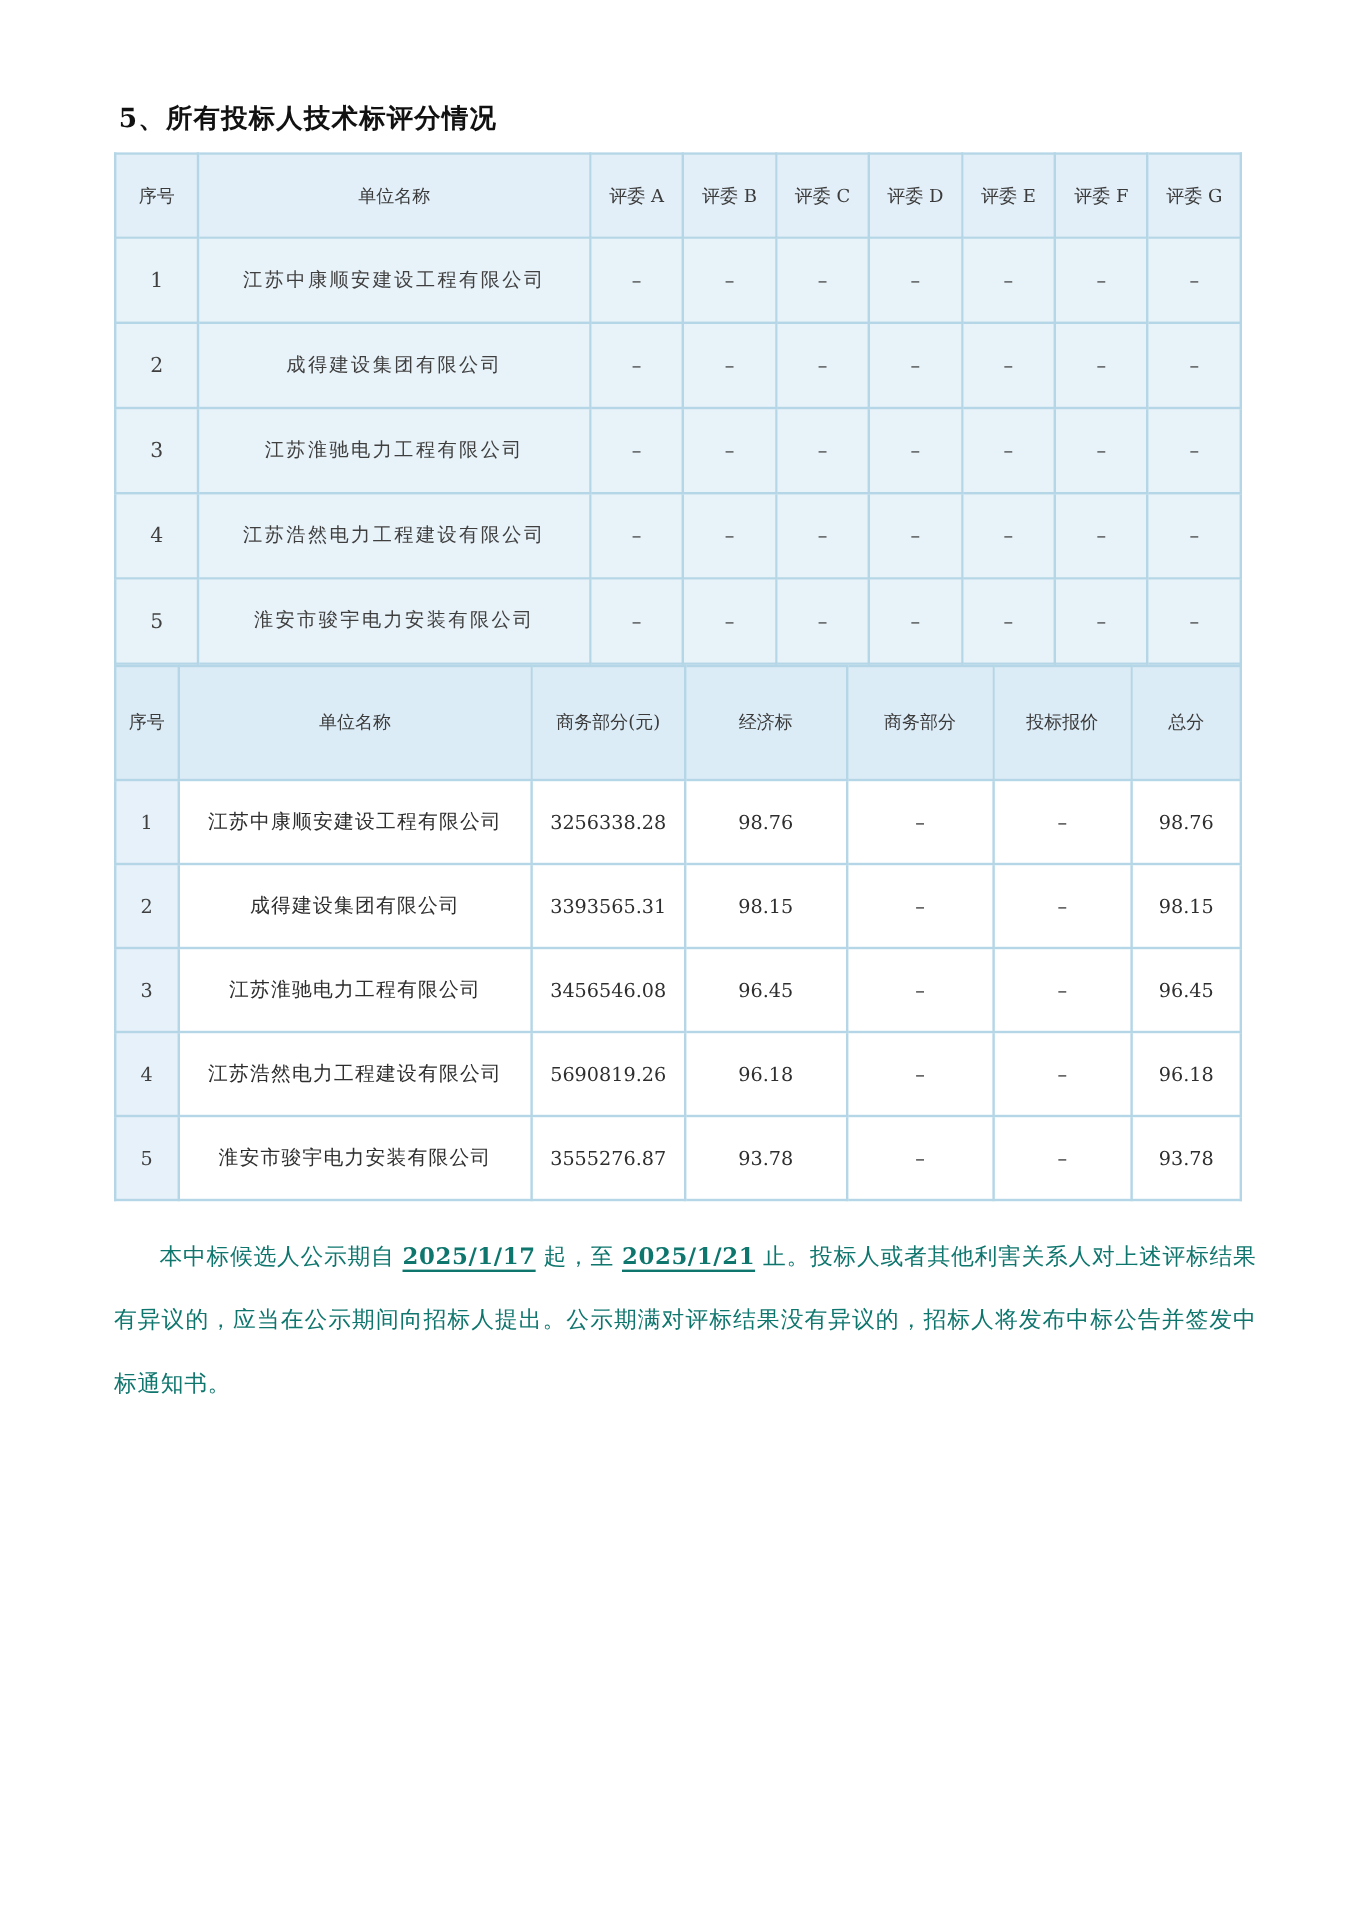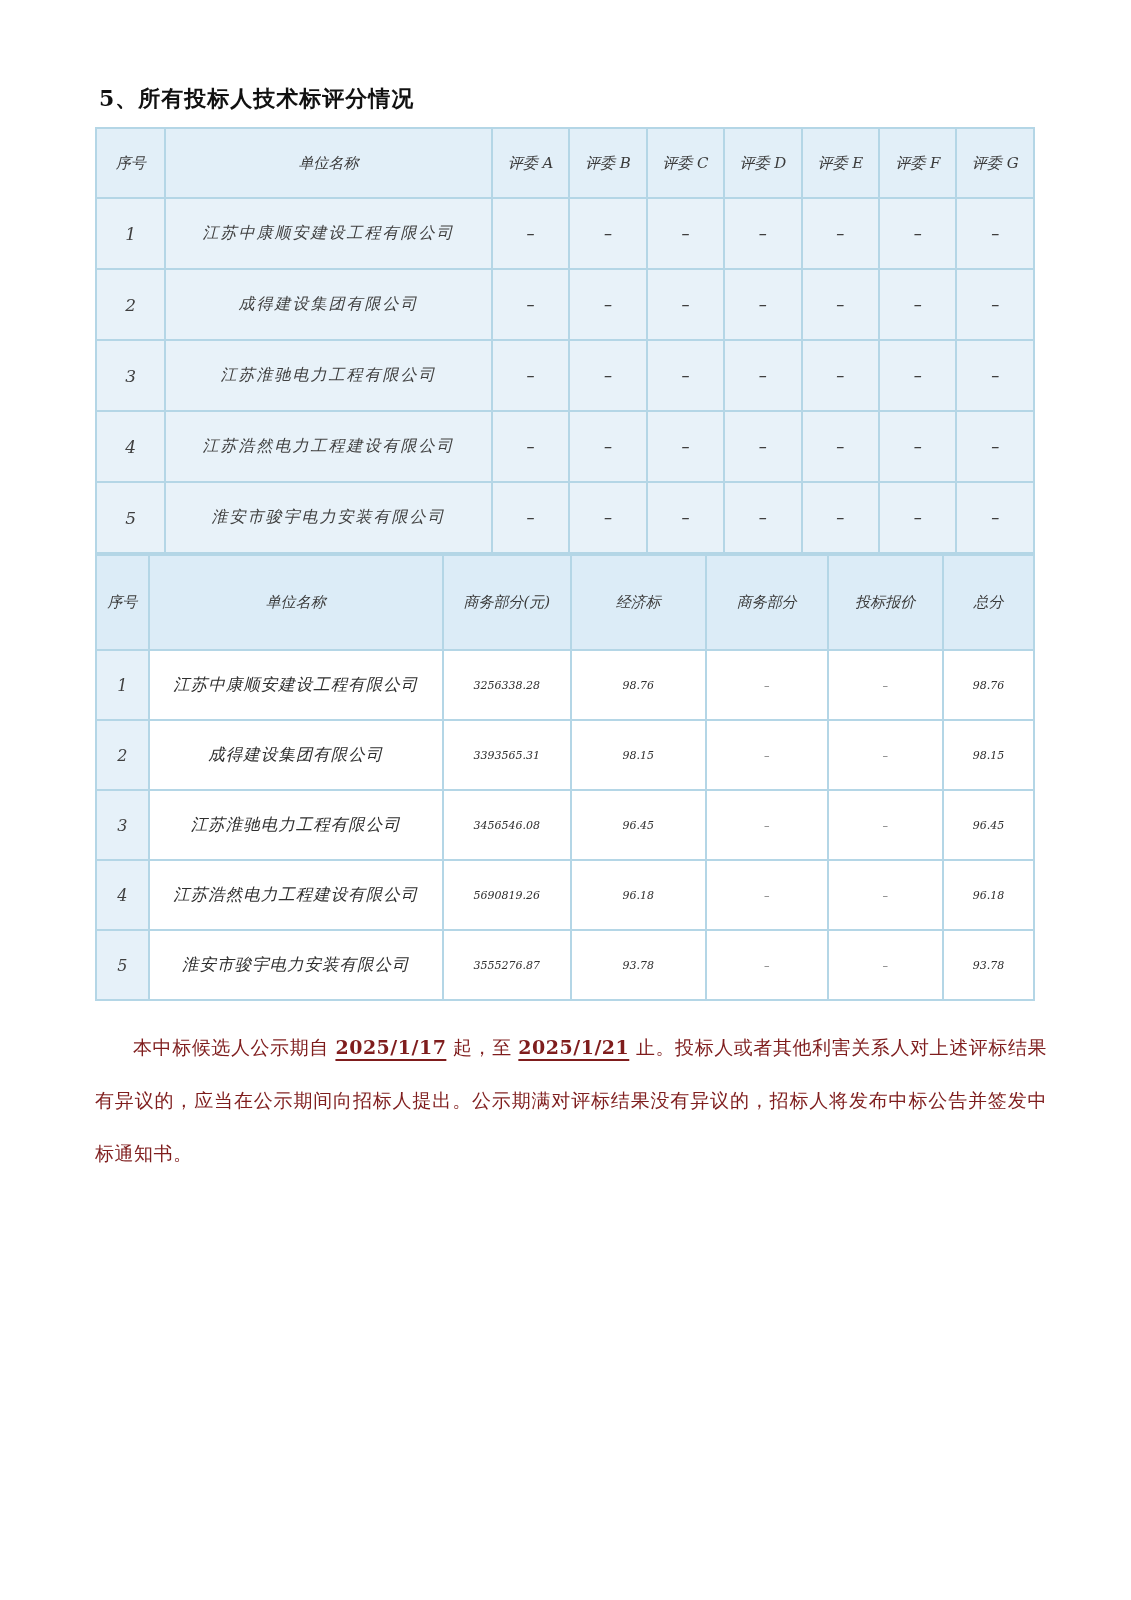--- a/index.html
+++ b/index.html
@@ -22,21 +22,20 @@
     font-size: 22px;
     font-weight: bold;
     color: #111111;
     letter-spacing: 1px;
     margin: 0 0 13px 4px;
   }
   table {
     border-collapse: collapse;
     width: 940px;
     table-layout: fixed;
-    font-style: italic;
   }
   th, td {
     border: 2px solid #b4d6e6;
     text-align: center;
     vertical-align: middle;
     padding: 0 4px;
     overflow: hidden;
   }
   
   .t5 th {
@@ -61,21 +60,21 @@
   .t6 th {
     height: 93px;
     background: #dcecf7;
     font-weight: normal;
     font-size: 15px;
     color: #3b3b3b;
   }
   .t6 td {
     height: 68px;
     background: #ffffff;
-    font-size: 11px;
+    font-size: 16px;
     color: #2e2e2e;
   }
   .t6 td.serial {
     background: #e6f1f9;
     font-size: 16px;
     color: #3f3f3f;
   }
   .t6 td.name { letter-spacing: 1px; font-size: 16.5px; }
   .t6 .c-serial { width: 5.6%; }
   .t6 .c-name   { width: 31.4%; }
@@ -96,21 +95,21 @@
   .underlined {
     text-decoration: underline;
     text-underline-offset: 6px;
     text-decoration-thickness: 2px;
   }
   .notice {
     margin: 20px 0 0 0;
     width: 952px;
     font-size: 19px;
     line-height: 53px;
-    color: #7f1d1d;
+    color: #0f766e;
     text-indent: 2em;
     text-align: justify;
     letter-spacing: 0.5px;
   }
   .notice .date {
     font-weight: bold;
     text-decoration: underline;
     text-underline-offset: 5px;
     text-decoration-thickness: 2px;
   }

